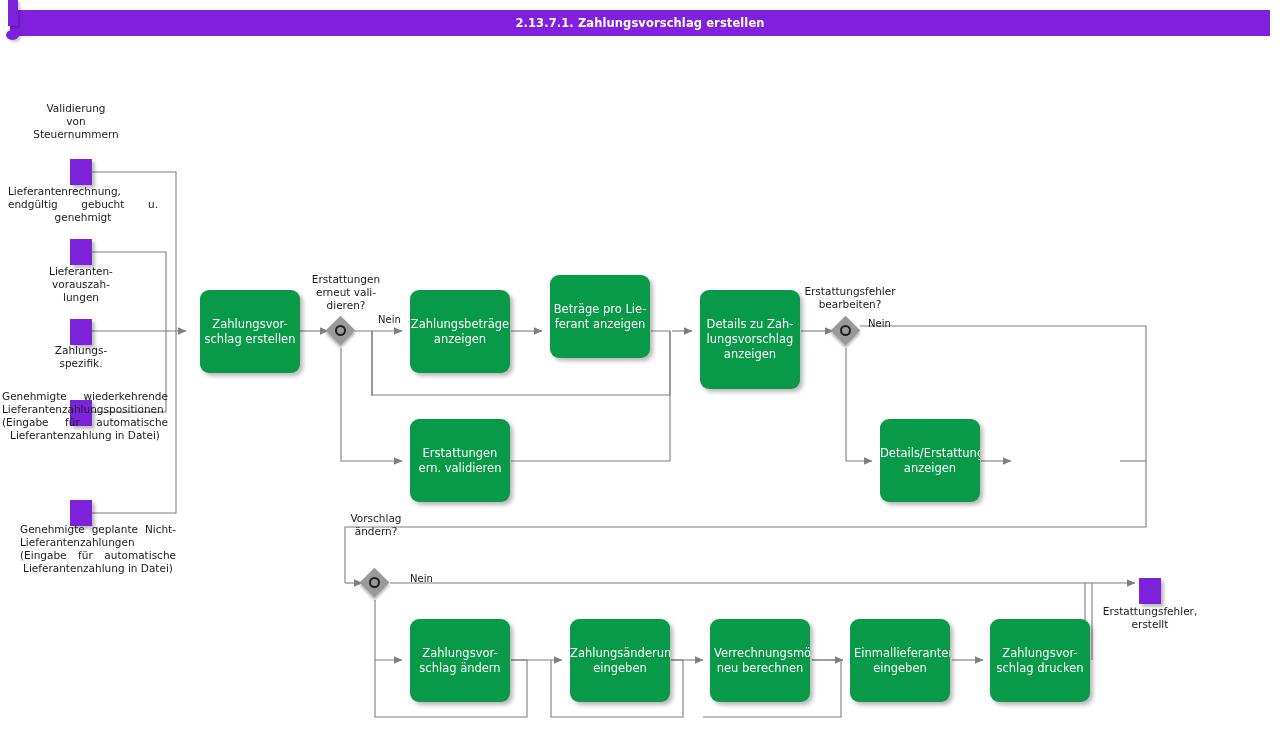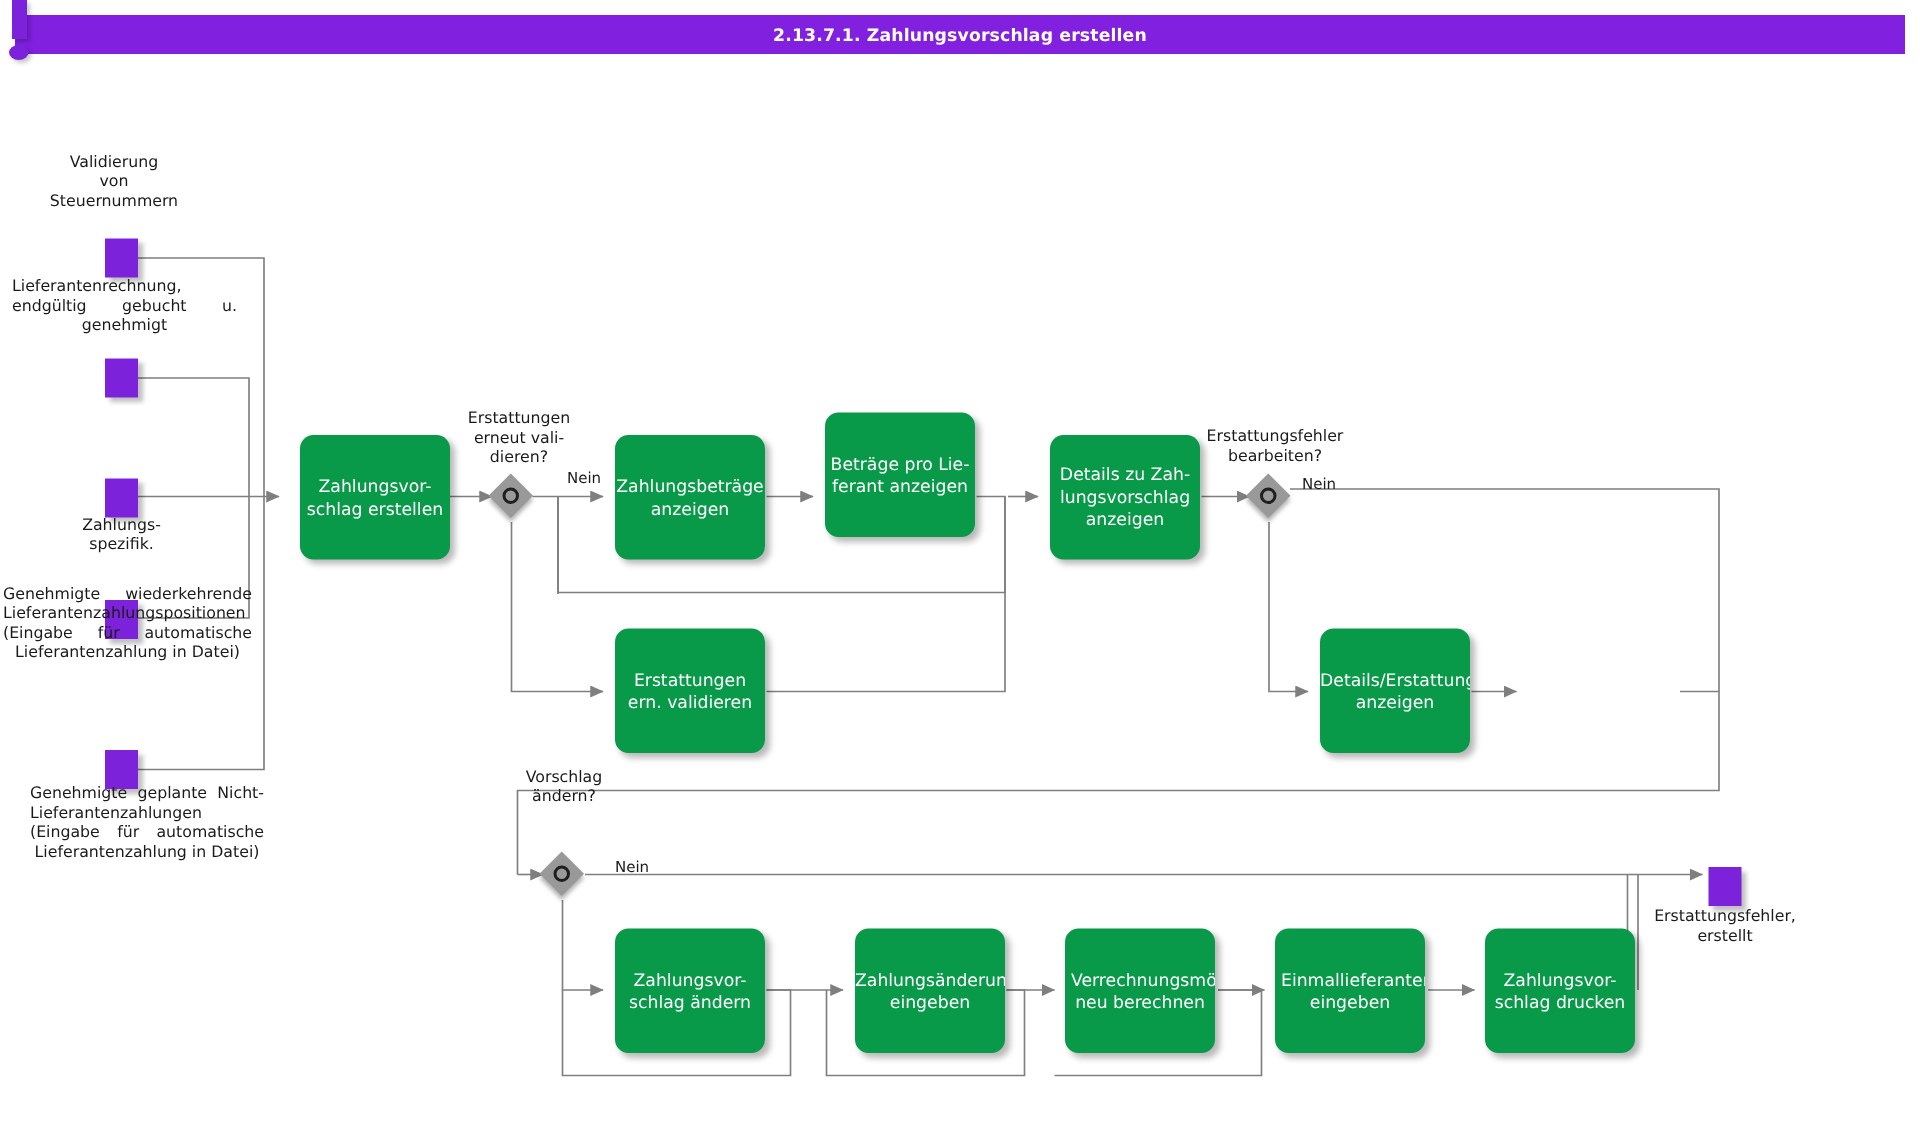--- a/index.html
+++ b/index.html
@@ -232,20 +232,23 @@
     <div class="dot"></div>
   </div>
   <div class="evt-label" style="left:20px; top:102px; width:112px;">Validierung
 von
 Steuernummern</div>
 
   <div class="evt" style="left:70px; top:159px;"></div>
   <div class="evt-label just" style="left:8px; top:185px; width:150px;">Lieferantenrechnung, endgültig gebucht u. genehmigt</div>
 
   <div class="evt" style="left:70px; top:239px;"></div>
+  <div class="evt-label" style="left:26px; top:265px; width:110px;">Lieferanten-
+vorauszah-
+lungen</div>
 
   <div class="evt" style="left:70px; top:319px;"></div>
   <div class="evt-label" style="left:26px; top:344px; width:110px;">Zahlungs-
 spezifik.</div>
 
   <div class="evt" style="left:70px; top:400px;"></div>
   <div class="evt-label just" style="left:2px; top:390px; width:166px;">Genehmigte wiederkehrende Lieferantenzahlungspositionen (Eingabe für automatische Lieferantenzahlung in Datei)</div>
 
   <div class="evt" style="left:70px; top:500px;"></div>
   <div class="evt-label just" style="left:20px; top:523px; width:156px;">Genehmigte geplante Nicht-Lieferantenzahlungen (Eingabe für automatische Lieferantenzahlung in Datei)</div>
@@ -258,21 +261,21 @@
   <div class="fn" style="left:410px; top:290px; width:100px; height:83px;">
     <span style="white-space:pre-line;">Zahlungsbeträge
 anzeigen</span>
   </div>
 
   <div class="fn" style="left:550px; top:275px; width:100px; height:83px;">
     <span style="white-space:pre-line;">Beträge pro Lie-
 ferant anzeigen</span>
   </div>
 
-  <div class="fn" style="left:700px; top:290px; width:100px; height:83px;">
+  <div class="fn" style="left:700px; top:290px; width:100px; height:99px;">
     <span style="white-space:pre-line;">Details zu Zah-
 lungsvorschlag
 anzeigen</span>
   </div>
 
   <div class="fn" style="left:410px; top:419px; width:100px; height:83px;">
     <span style="white-space:pre-line;">Erstattungen
 ern. validieren</span>
   </div>
 

